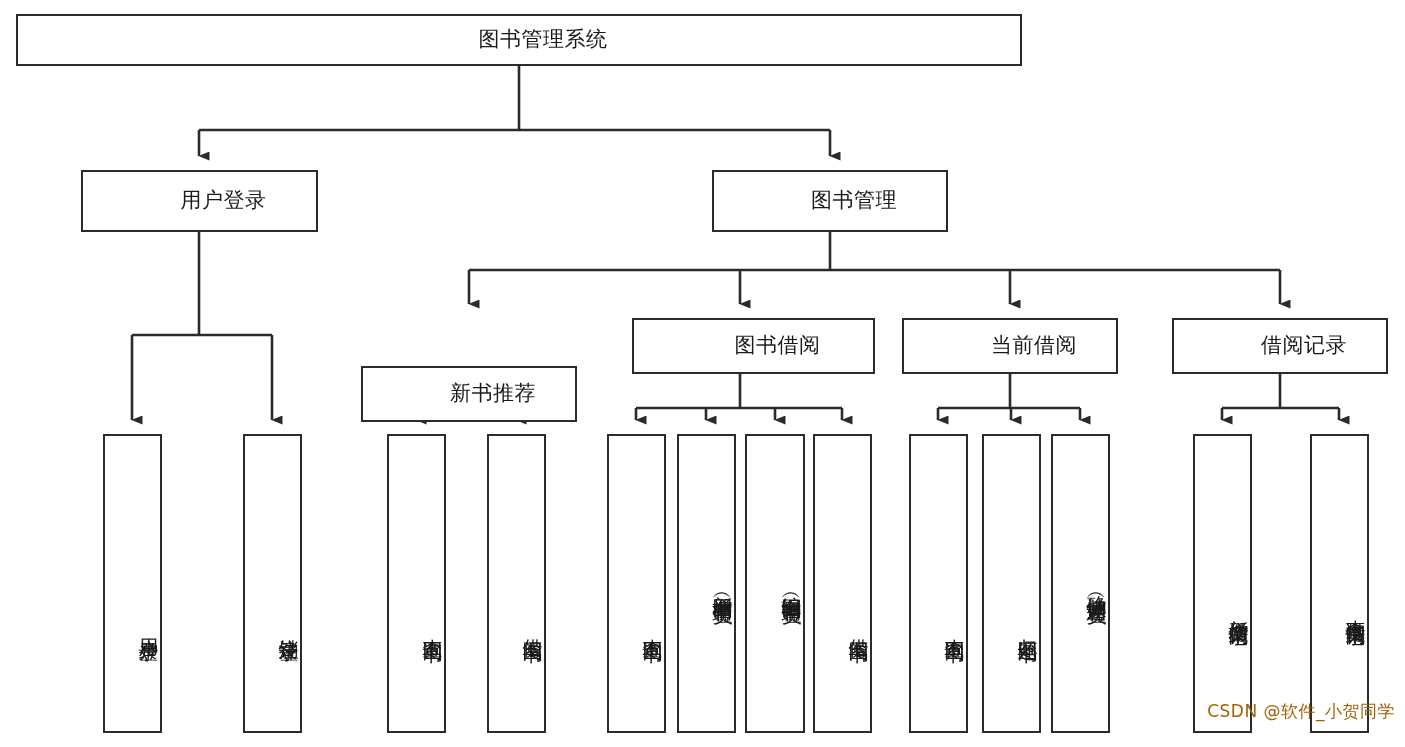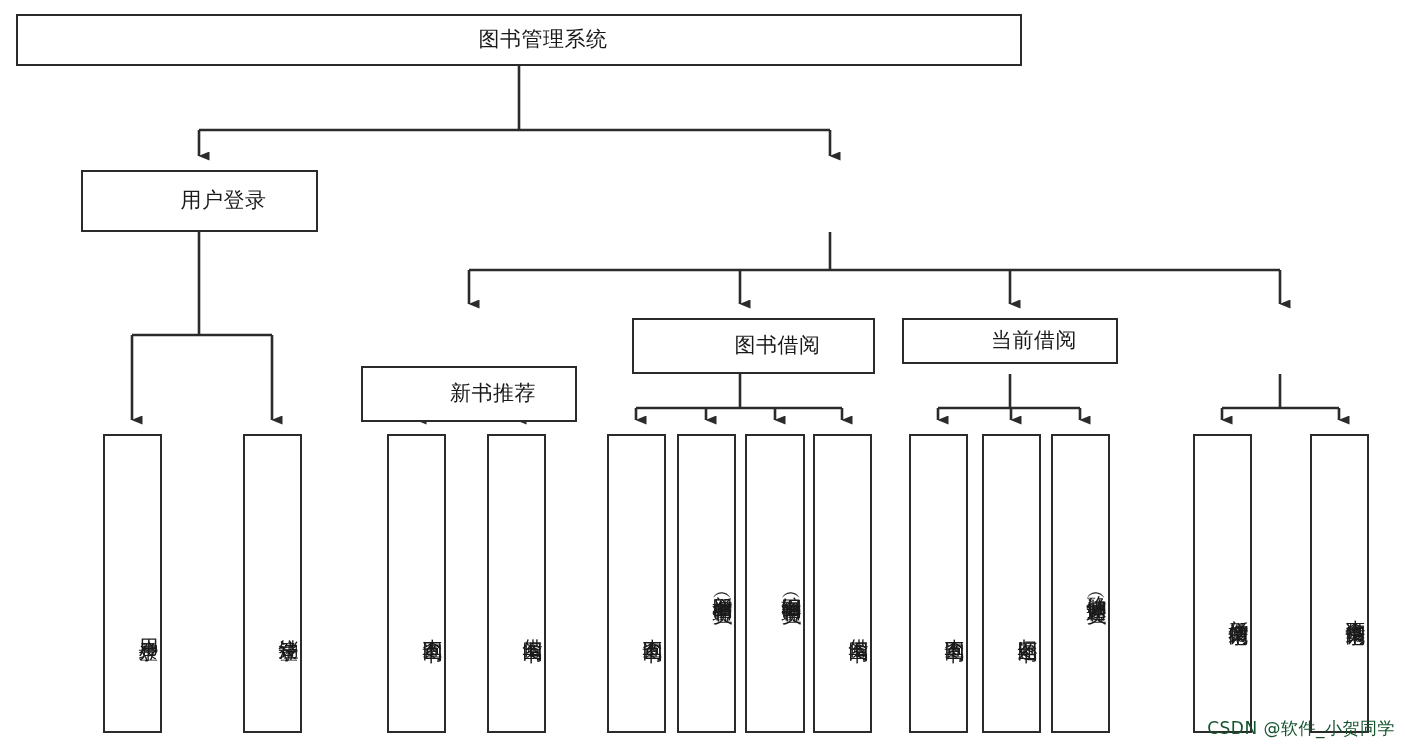--- a/index.html
+++ b/index.html
@@ -58,23 +58,23 @@
   }
   .node-v.pad-md {
     padding-top: 50px;
   }
   .node-v.pad-xs {
     padding-top: 6px;
   }
   #watermark {
     position: absolute;
     right: 10px;
-    bottom: 7px;
+    bottom: 24px;
     font-size: 17px;
-    color: #14532d;
+    color: #a16207;
     white-space: nowrap;
     letter-spacing: 0.5px;
     pointer-events: none;
   }
 </style>
 </head>
 <body>
 
 <div id="diagram-root">
 
@@ -127,24 +127,26 @@
       <path d="M 1222 408 L 1339 408"></path>
       <path d="M 1222 408 L 1222 420" marker-end="url(#arrowhead)"></path>
       <path d="M 1339 408 L 1339 420" marker-end="url(#arrowhead)"></path>
 
     </g>
   </svg>
 
   <div class="node node-h" id="node-root" style="left: 16px; top: 14px; width: 1006px; height: 52px;">图书管理系统</div>
 
   <div class="node node-h" id="node-l2-0" style="left: 81px; top: 170px; width: 237px; height: 62px;">用户登录</div>
+  <div class="node node-h" id="node-l2-1" style="left: 712px; top: 170px; width: 236px; height: 62px;">图书管理</div>
 
   <div class="node node-h" id="node-l3-0" style="left: 361px; top: 318px; width: 216px; height: 56px; margin-top: 48px;">新书推荐</div>
   <div class="node node-h" id="node-l3-1" style="left: 632px; top: 318px; width: 243px; height: 56px;">图书借阅</div>
-  <div class="node node-h" id="node-l3-2" style="left: 902px; top: 318px; width: 216px; height: 46px;">当前借阅</div>
+  <div class="node node-h" id="node-l3-2" style="left: 902px; top: 318px; width: 216px; height: 56px;">当前借阅</div>
+  <div class="node node-h" id="node-l3-3" style="left: 1172px; top: 318px; width: 216px; height: 56px;">借阅记录</div>
 
   <div class="node node-v pad-lg" id="node-leaf-0" style="left: 103px; top: 434px; width: 59px; height: 299px;">用户登录</div>
   <div class="node node-v pad-lg" id="node-leaf-1" style="left: 243px; top: 434px; width: 59px; height: 299px;">注销登录</div>
   <div class="node node-v pad-lg" id="node-leaf-2" style="left: 387px; top: 434px; width: 59px; height: 299px;">查询图书</div>
   <div class="node node-v pad-lg" id="node-leaf-3" style="left: 487px; top: 434px; width: 59px; height: 299px;">借阅图书</div>
   <div class="node node-v pad-lg" id="node-leaf-4" style="left: 607px; top: 434px; width: 59px; height: 299px;">查询图书</div>
   <div class="node node-v pad-xs" id="node-leaf-5" style="left: 677px; top: 434px; width: 59px; height: 299px;">新增图书（管理员）</div>
   <div class="node node-v pad-xs" id="node-leaf-6" style="left: 745px; top: 434px; width: 60px; height: 299px;">编辑图书（管理员）</div>
   <div class="node node-v pad-lg" id="node-leaf-7" style="left: 813px; top: 434px; width: 59px; height: 299px;">借阅图书</div>
   <div class="node node-v pad-lg" id="node-leaf-8" style="left: 909px; top: 434px; width: 59px; height: 299px;">查询图书</div>

